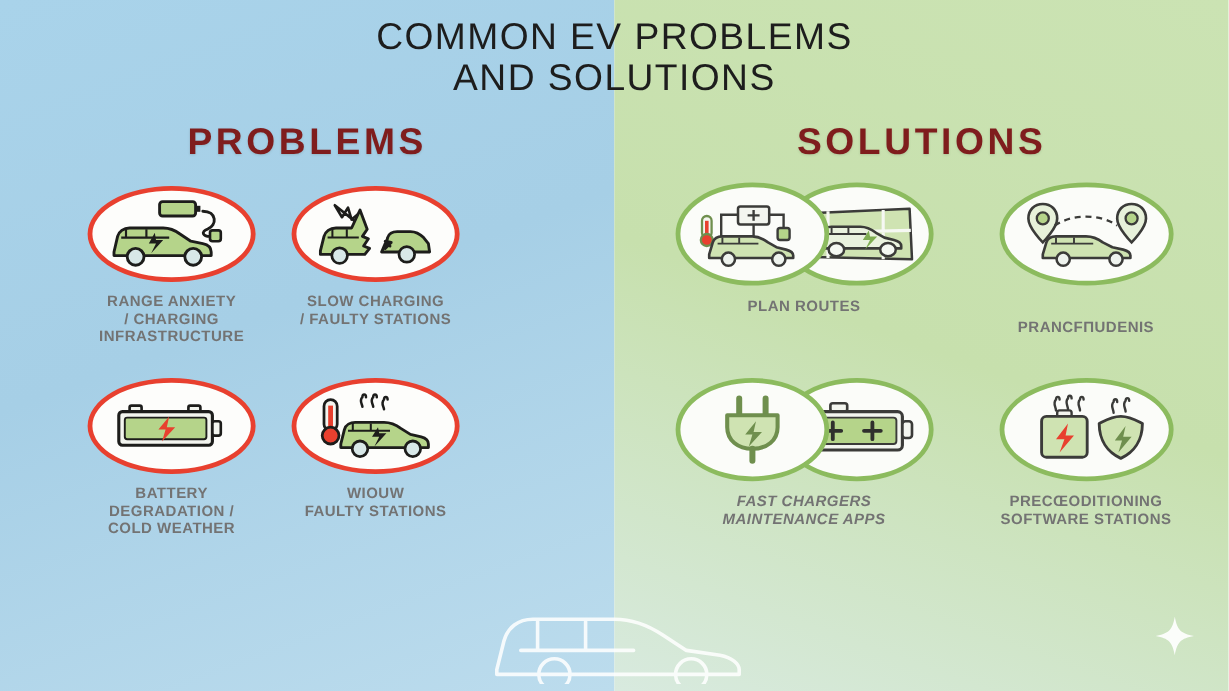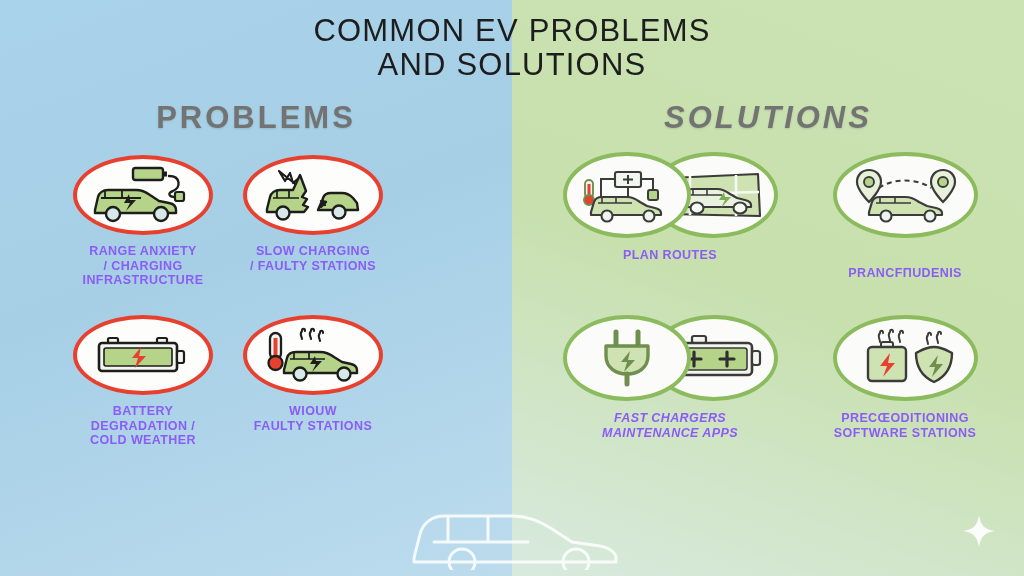--- a/index.html
+++ b/index.html
@@ -19,31 +19,31 @@
   #title{
     position:absolute;left:0;top:14px;width:1024px;text-align:center;
     color:#1d1d1d;font-weight:normal;font-size:31px;letter-spacing:1.2px;
     line-height:34px;z-index:6;
   }
   #title .l2{display:block;}
 
   
   .col-head{
     position:absolute;top:100px;font-weight:bold;font-size:31px;
-    letter-spacing:3px;color:#737373;z-index:6;
+    letter-spacing:3px;color:#7f1d1d;z-index:6;
     text-shadow:0 1px 2px rgba(60,80,60,.18);
   }
   #head-problems{left:0;width:512px;text-align:center;}
-  #head-solutions{left:512px;width:512px;text-align:center;font-style:italic;}
+  #head-solutions{left:512px;width:512px;text-align:center;}
 
   
   .item{position:absolute;z-index:5;}
   .item .caption{
     text-align:center;font-weight:bold;font-size:12.5px;line-height:14.5px;
-    color:#8b5cf6;letter-spacing:.4px;
+    color:#737373;letter-spacing:.4px;
   }
 
   
   .pill-red{
     width:140px;height:80px;border-radius:50%;
     background:#fdfdfb;border:4px solid #e8402f;
     box-sizing:border-box;position:relative;margin:0 auto;
     display:flex;align-items:center;justify-content:center;
   }
   .pill-red svg{display:block;}

